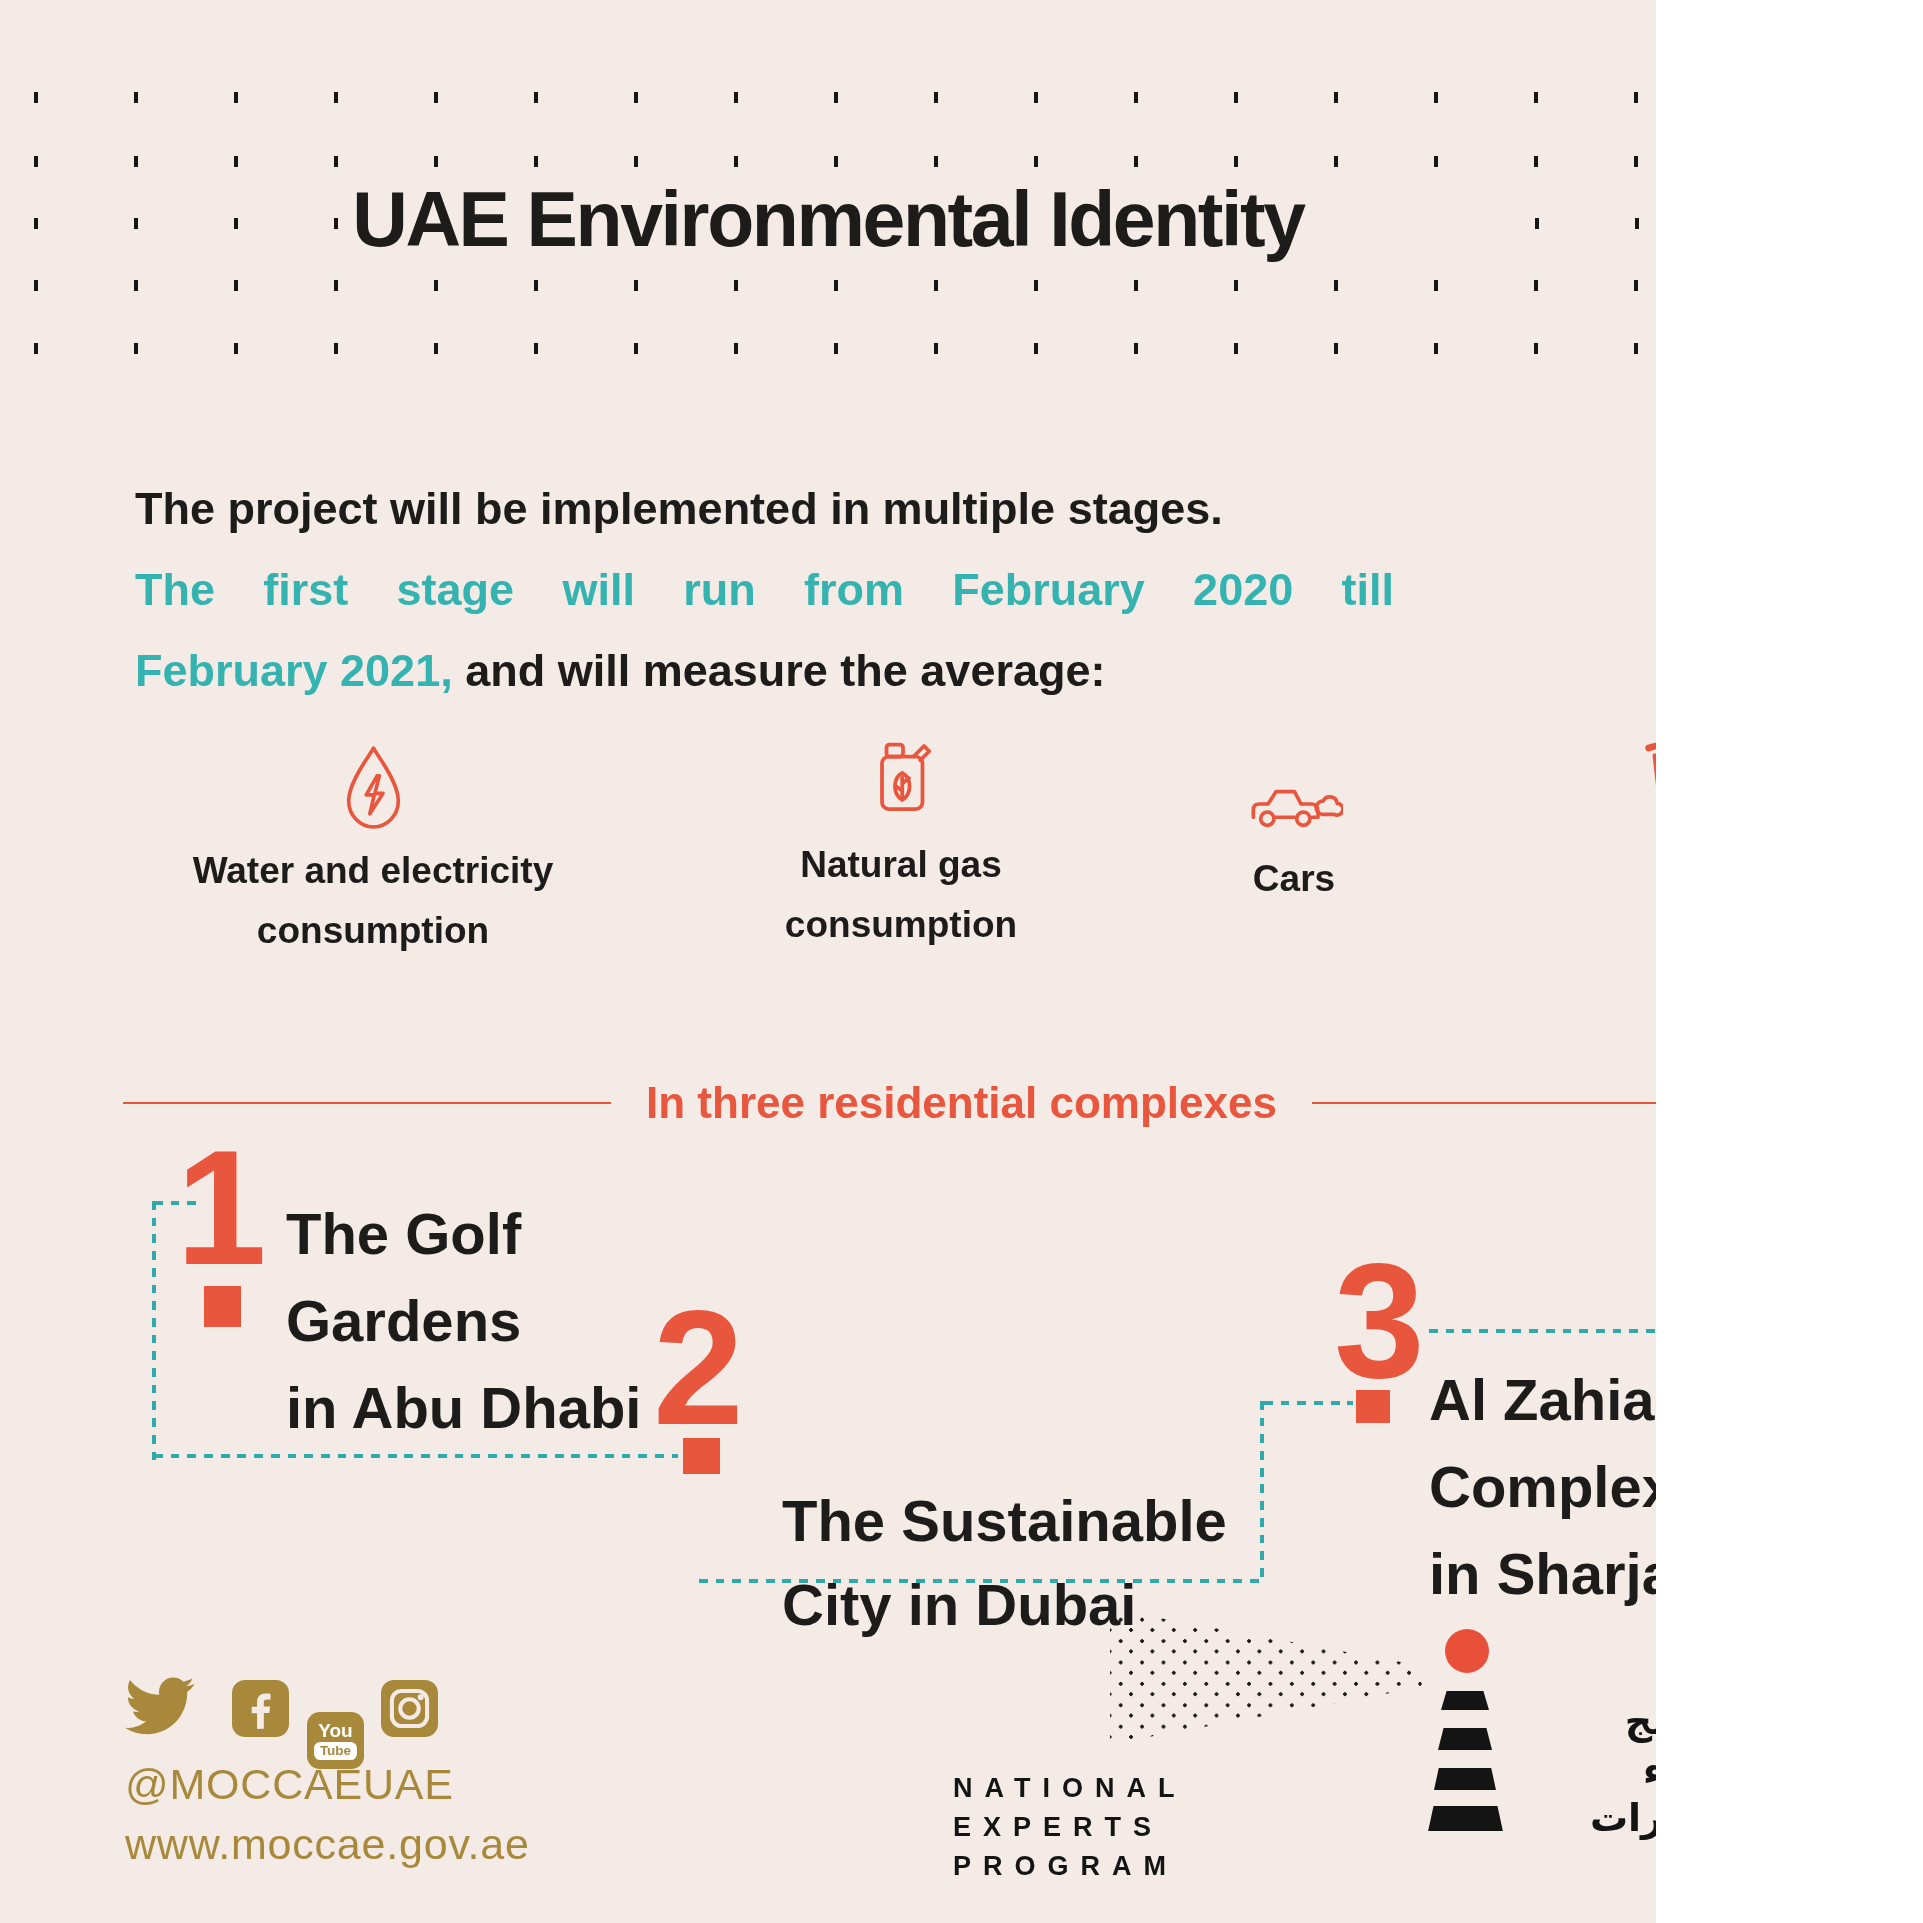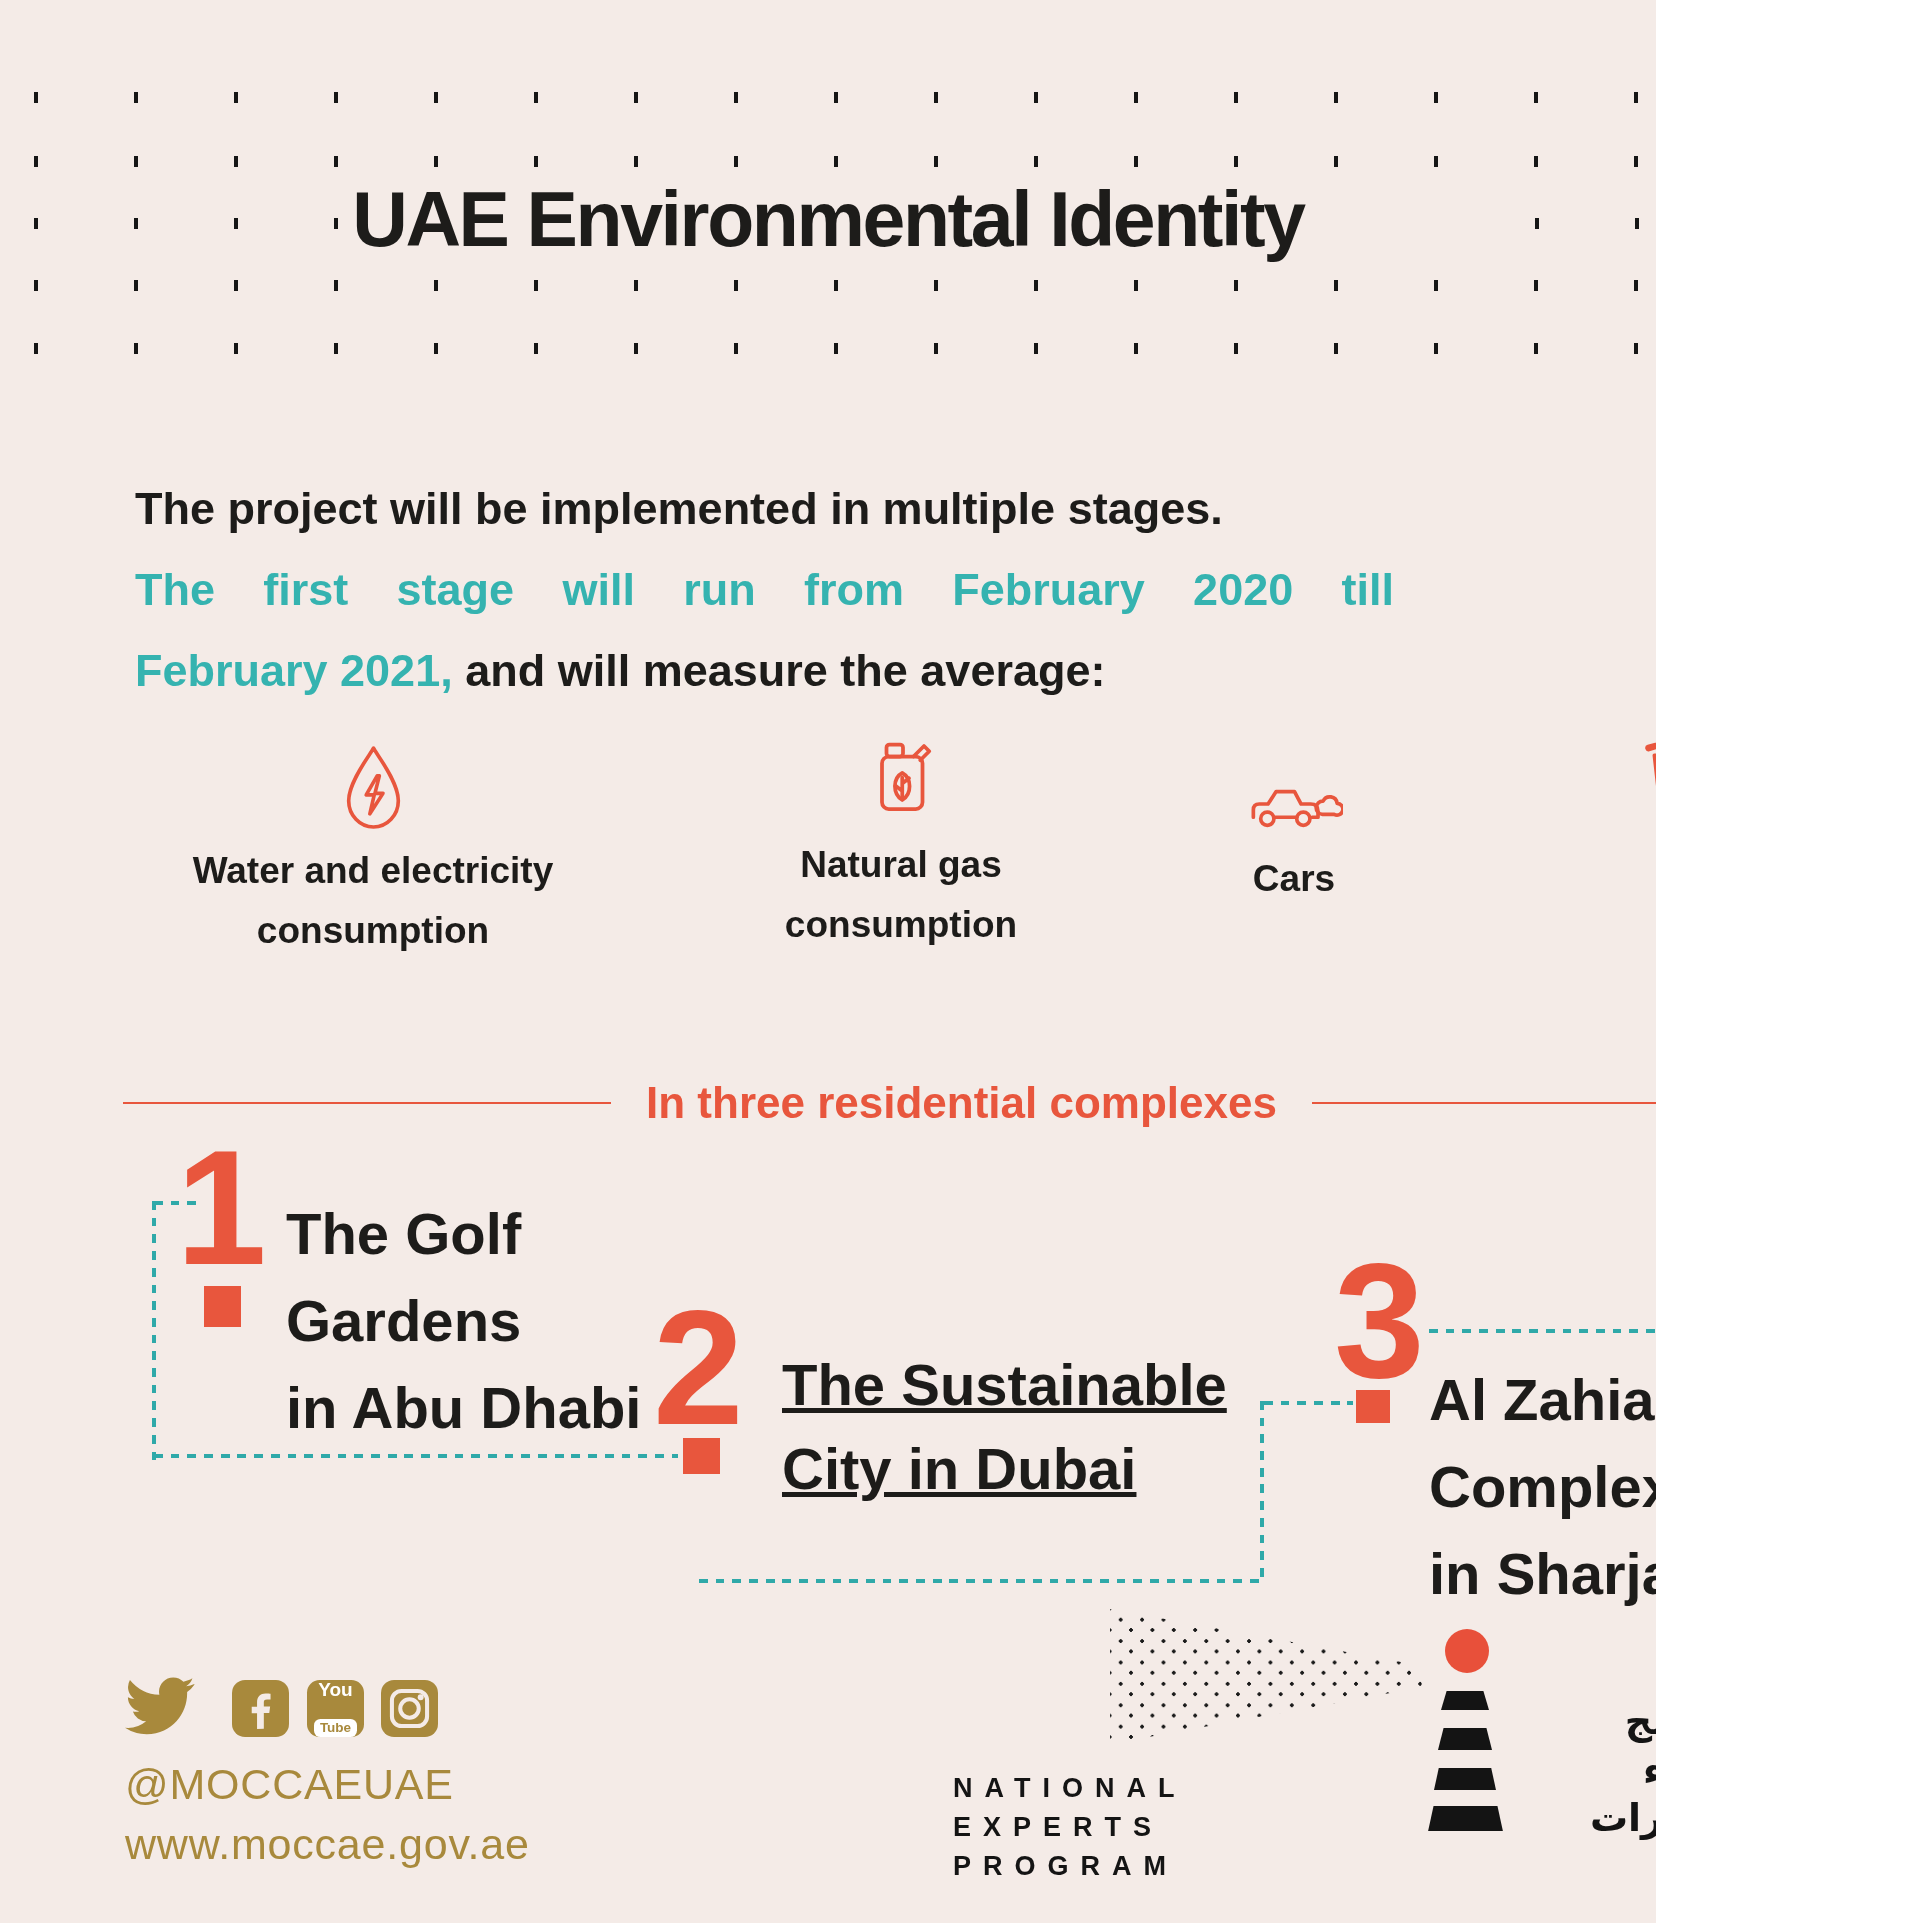--- a/index.html
+++ b/index.html
@@ -46,21 +46,21 @@
 
   
   .tdh{position:absolute;height:4px;
     background:repeating-linear-gradient(90deg,var(--teal-dash) 0 8.7px,transparent 8.7px 16.7px);}
   .tdv{position:absolute;width:4px;
     background:repeating-linear-gradient(180deg,var(--teal-dash) 0 8.7px,transparent 8.7px 16.7px);}
 
   
   .social{position:absolute;}
   .badge{position:absolute;width:57px;height:57px;border-radius:12.7px;background:var(--gold);
-    display:flex;flex-direction:column;align-items:center;justify-content:space-between;}
+    display:flex;flex-direction:column;align-items:center;justify-content:center;margin-top:32px;}
   .yt-top{color:#fff;font-weight:700;font-size:19px;line-height:19px;}
   .yt-pill{margin-top:1.6px;background:#fff;border-radius:6.4px;padding:0.8px 5.6px;color:var(--gold);
     font-weight:700;font-size:13.5px;line-height:16px;}
   .goldtxt{position:absolute;color:var(--gold);font-size:43px;letter-spacing:0.8px;}
 
   
   .nep-en{position:absolute;left:953px;width:318px;text-align:left;color:#141414;
     font-size:27px;font-weight:700;letter-spacing:12px;white-space:nowrap;margin-top:48px;}
   .nep-ar{position:absolute;left:1509px;width:337px;text-align:right;direction:rtl;color:#141414;
     font-size:38px;font-weight:700;font-family:"DejaVu Sans",sans-serif;white-space:nowrap;}
@@ -168,21 +168,21 @@
   <div class="bignum" style="left:176px;top:1126px;">1</div>
   <div class="numsq" style="left:204px;top:1286px;width:37px;height:41px;"></div>
   <div class="cplx" style="left:286px;top:1190px;line-height:87px;">
     <div class="cl">The Golf</div>
     <div class="cl">Gardens</div>
     <div class="cl">in Abu Dhabi</div>
   </div>
 
   <div class="bignum" style="left:653px;top:1286px;">2</div>
   <div class="numsq" style="left:683px;top:1438px;width:37px;height:36px;"></div>
-  <div class="cplx" style="left:782px;top:1343px;line-height:84px;text-decoration:underline;">
+  <div class="cplx" style="left:782px;top:1479px;line-height:84px;">
     <div class="cl">The Sustainable</div>
     <div class="cl">City in Dubai</div>
   </div>
 
   <div class="bignum" style="left:1334px;top:1239px;">3</div>
   <div class="numsq" style="left:1356px;top:1390px;width:34px;height:33px;"></div>
   <div class="cplx" style="left:1429px;top:1356px;line-height:87px;">
     <div class="cl">Al Zahia</div>
     <div class="cl">Complex</div>
     <div class="cl">in Sharjah</div>

